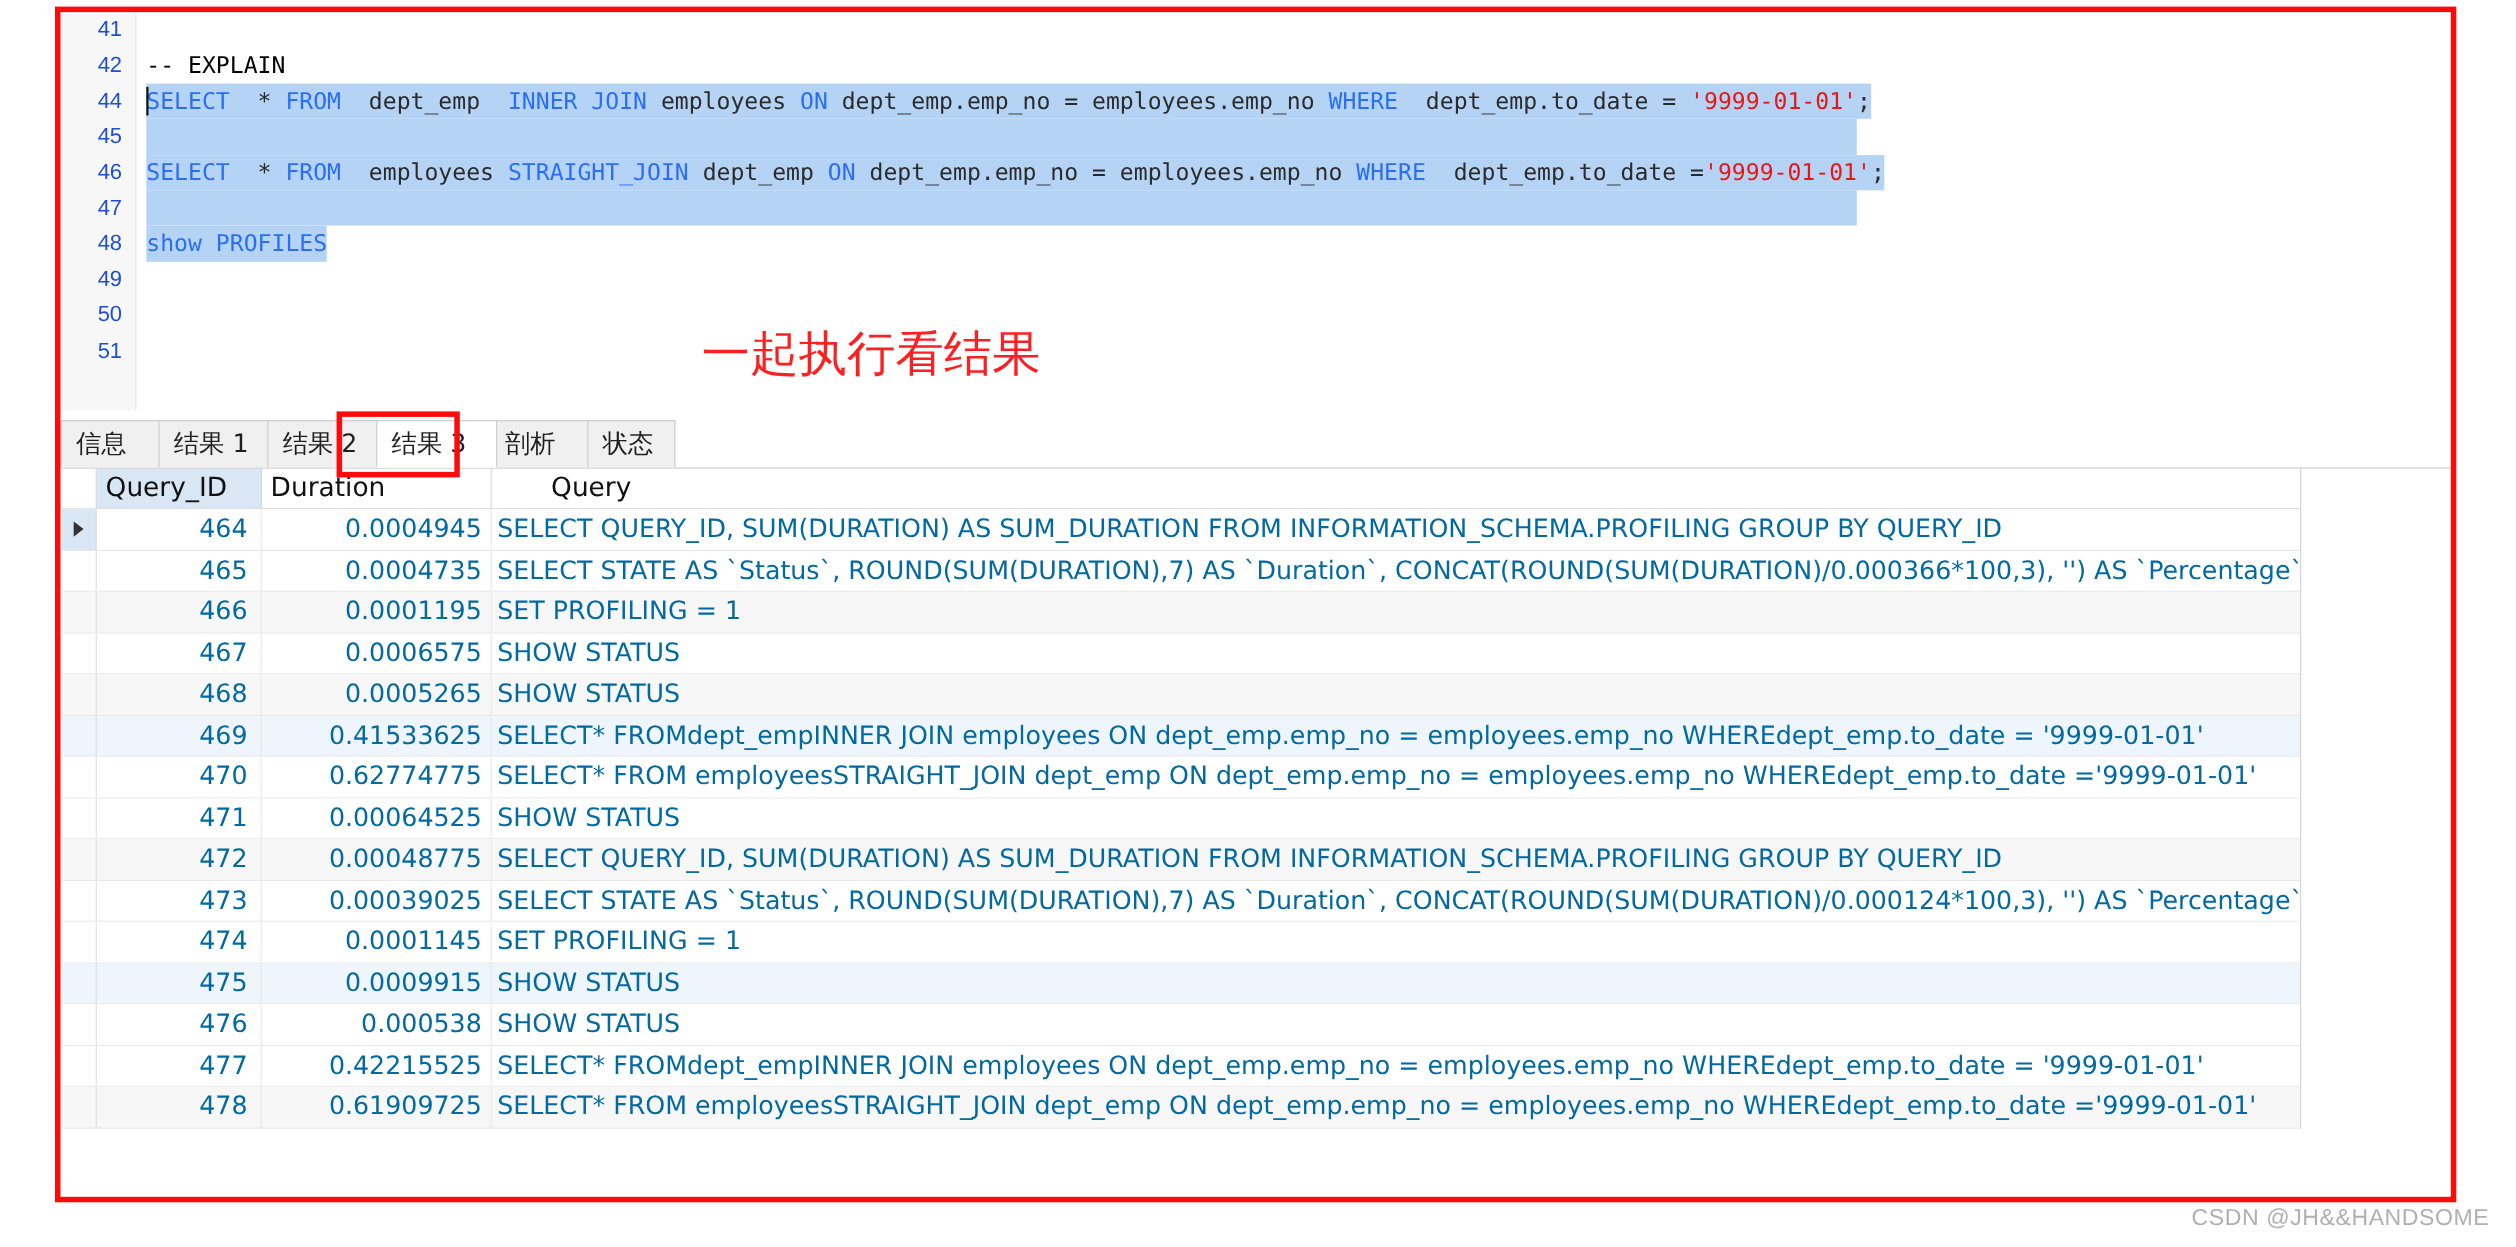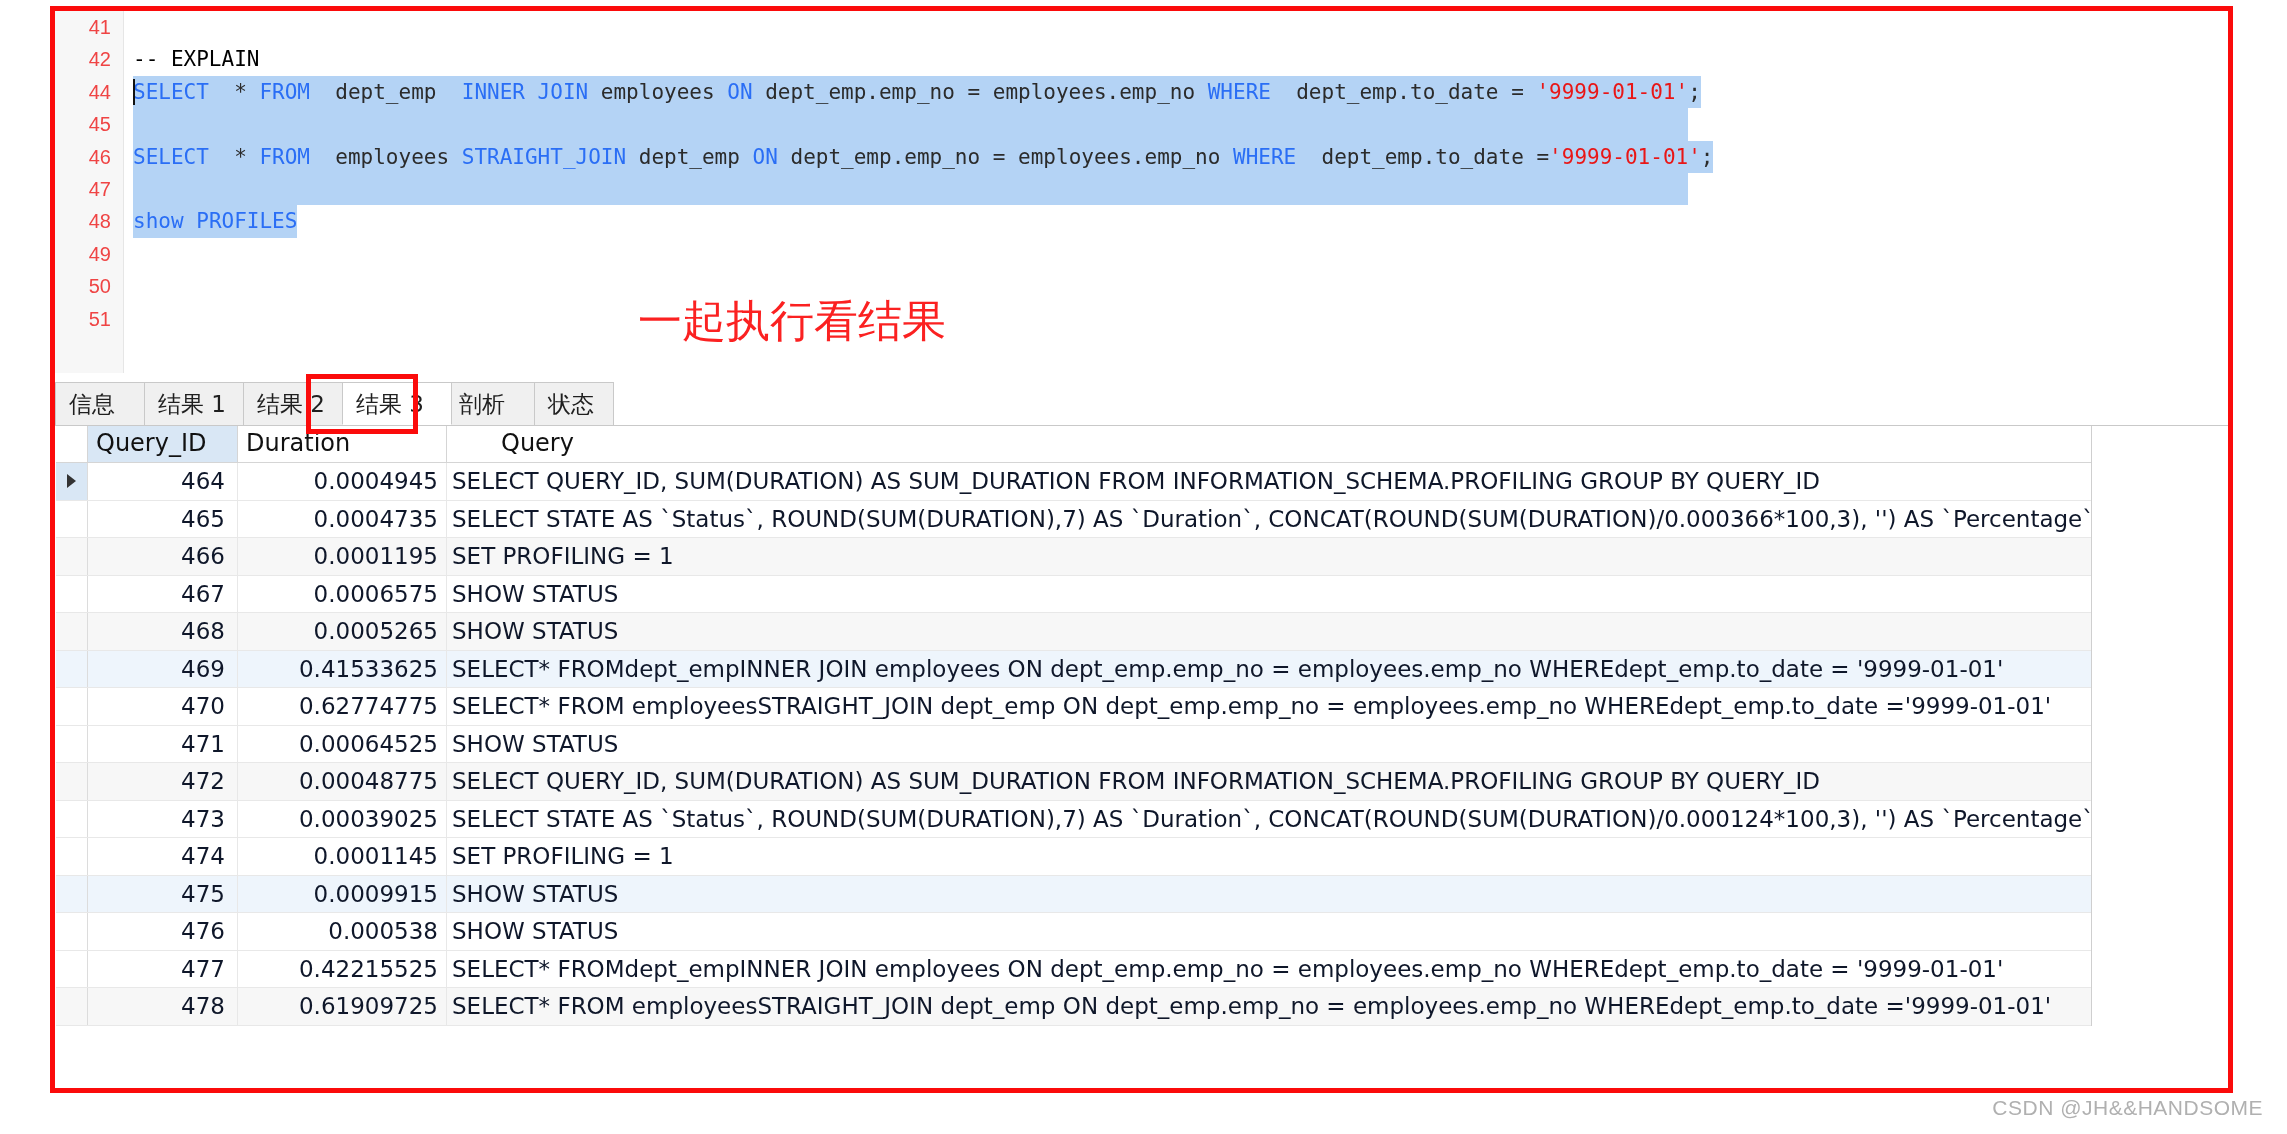--- a/index.html
+++ b/index.html
@@ -71,21 +71,21 @@
     line-height: 32.4px;
     white-space: pre;
     font-family: "DejaVu Sans Mono", monospace;
     font-size: 21px;
   }
   .ln {
     position: absolute;
     left: 0;
     width: 56px;
     text-align: right;
-    color: #ef4444;
+    color: #1d4ed8;
     font-size: 20px;
     font-family: "Liberation Sans", sans-serif;
     z-index: 2;
   }
   .code-body {
     position: absolute;
     left: 78px;
     top: 0;
     white-space: pre;
   }
@@ -201,21 +201,21 @@
     display: flex;
     height: 36.5px;
     border-bottom: 1px solid #e8e8e8;
     background: #ffffff;
   }
   .grow.alt  { background: #f7f7f7; }
   .grow.hl   { background: #eef5fc; }
   .grow .cell {
     font-size: 23px;
     line-height: 36.5px;
-    color: #0f172a;
+    color: #0369a1;
     font-family: "DejaVu Sans", sans-serif;
     box-sizing: border-box;
     white-space: nowrap;
     overflow: hidden;
   }
   .grow .c-marker {
     width: 32px;
     border-right: 1px solid #dcdcdc;
     position: relative;
   }

